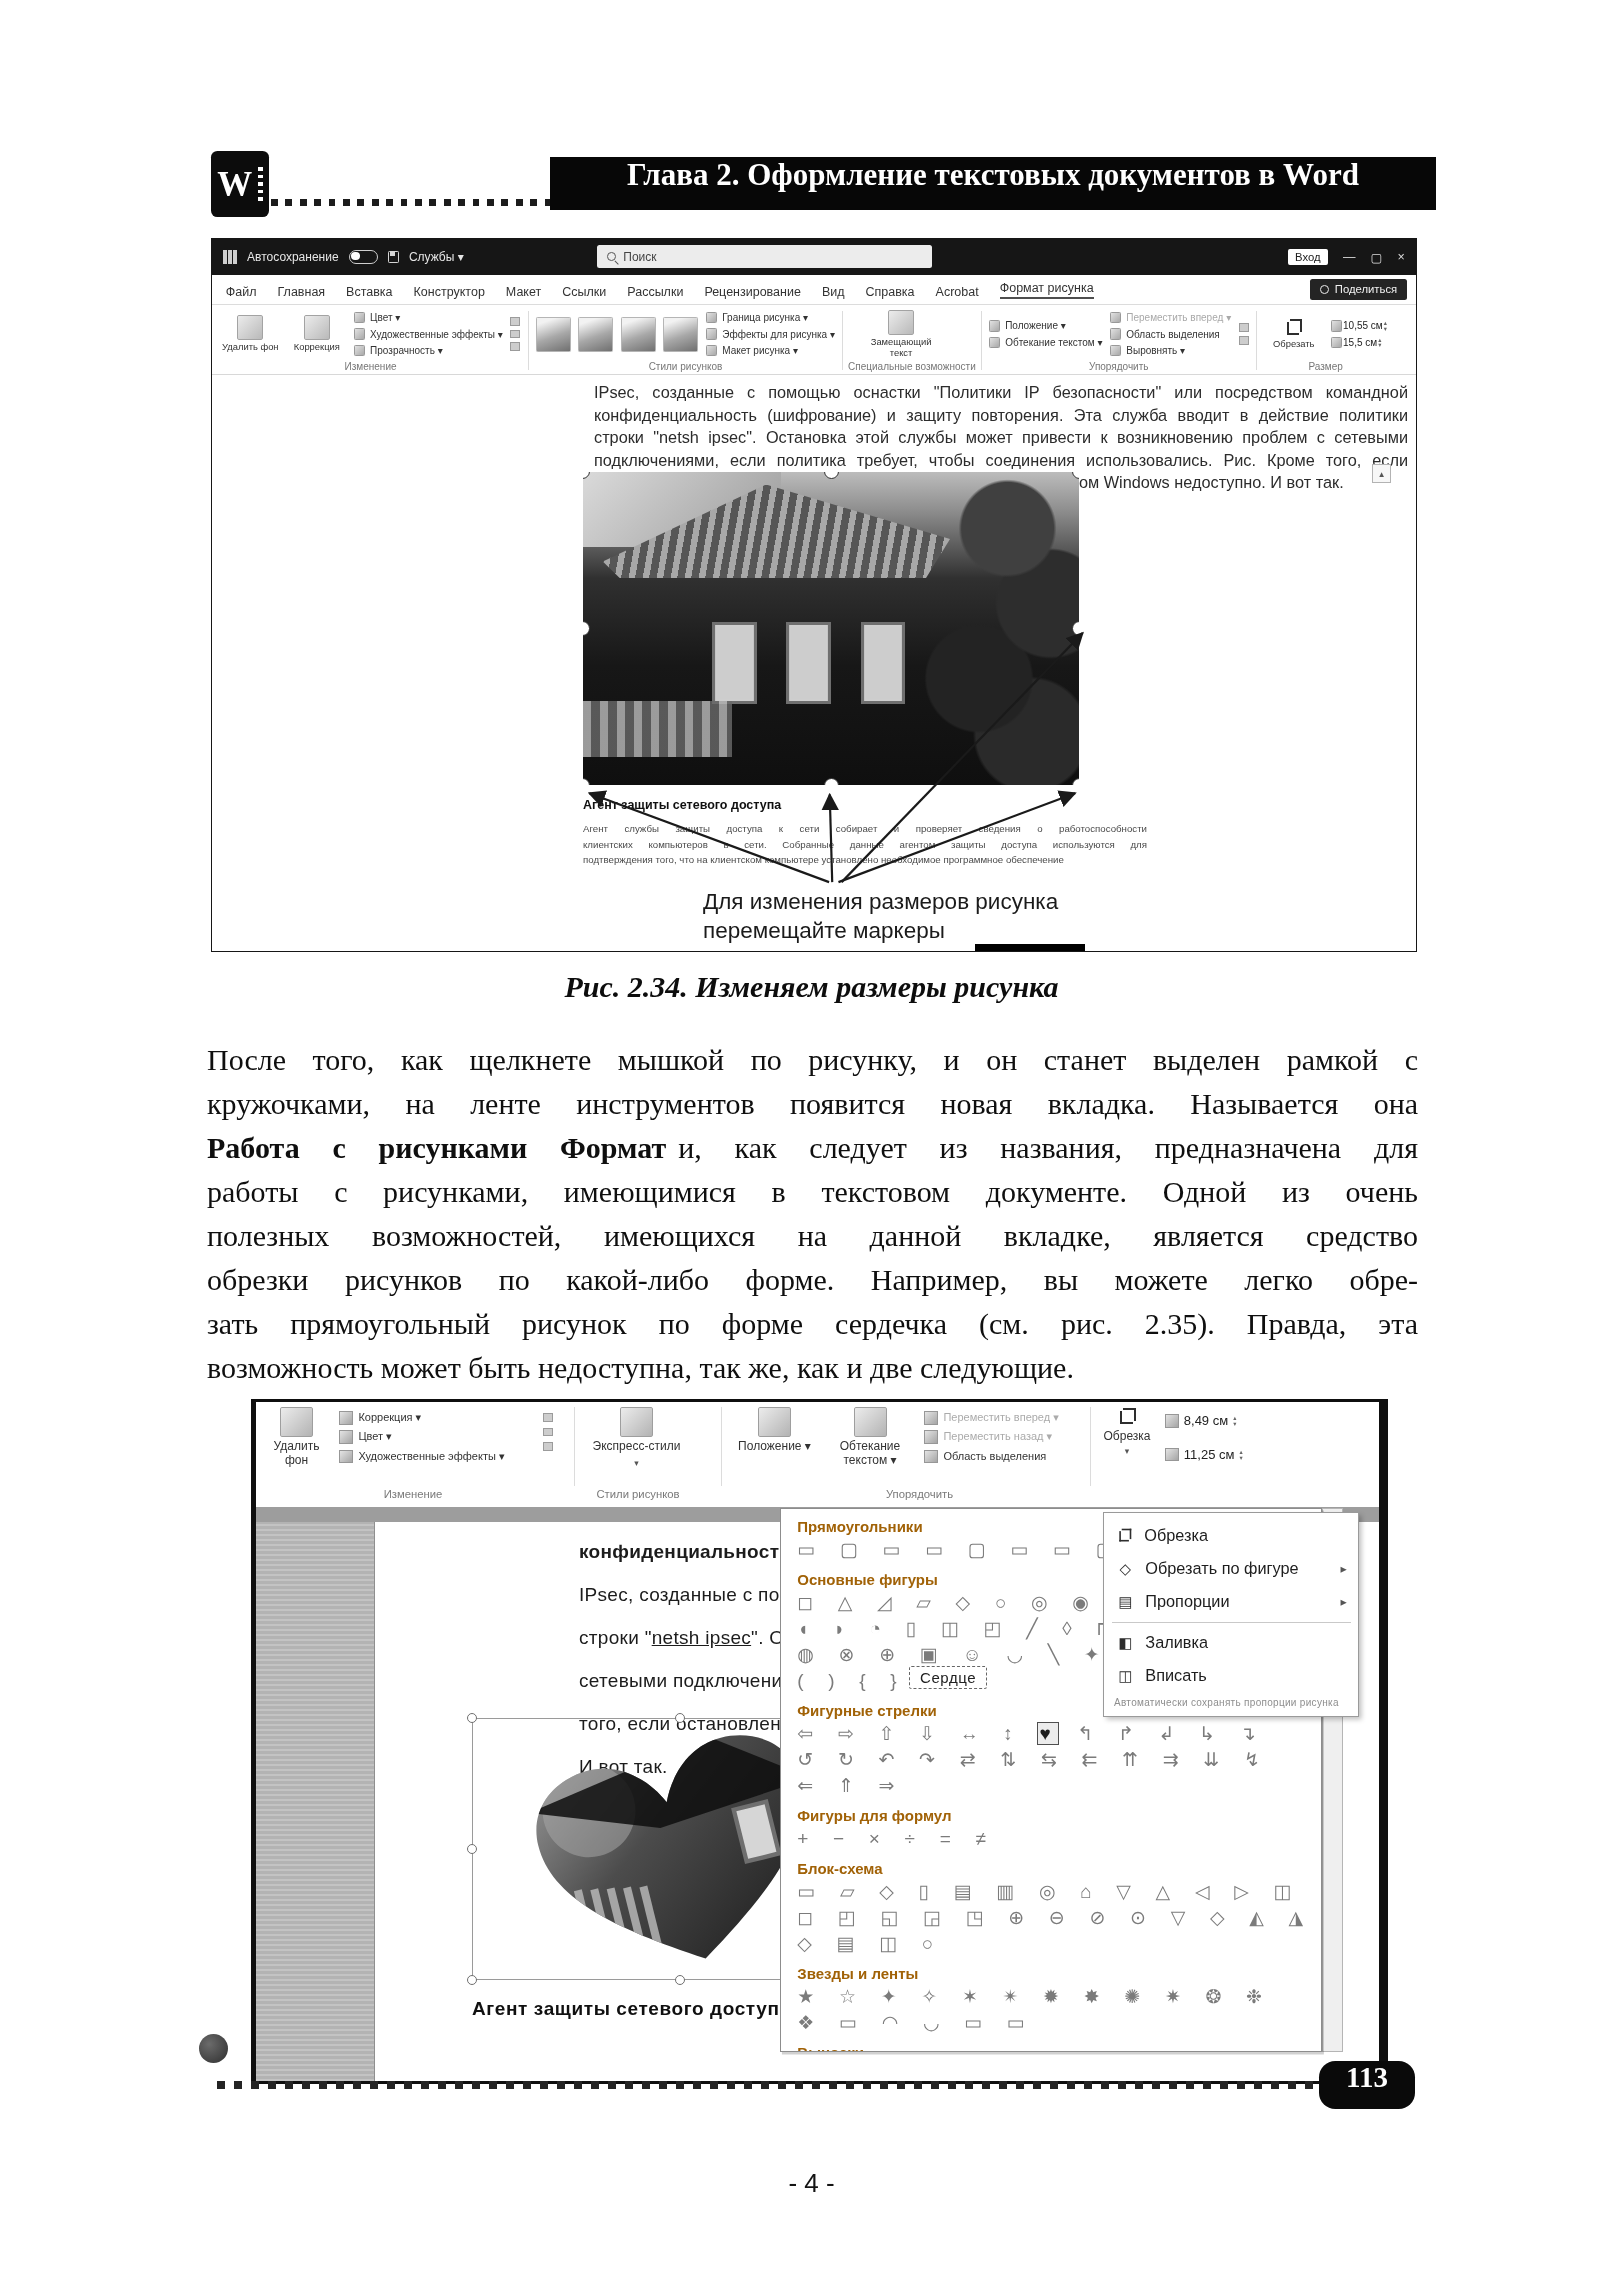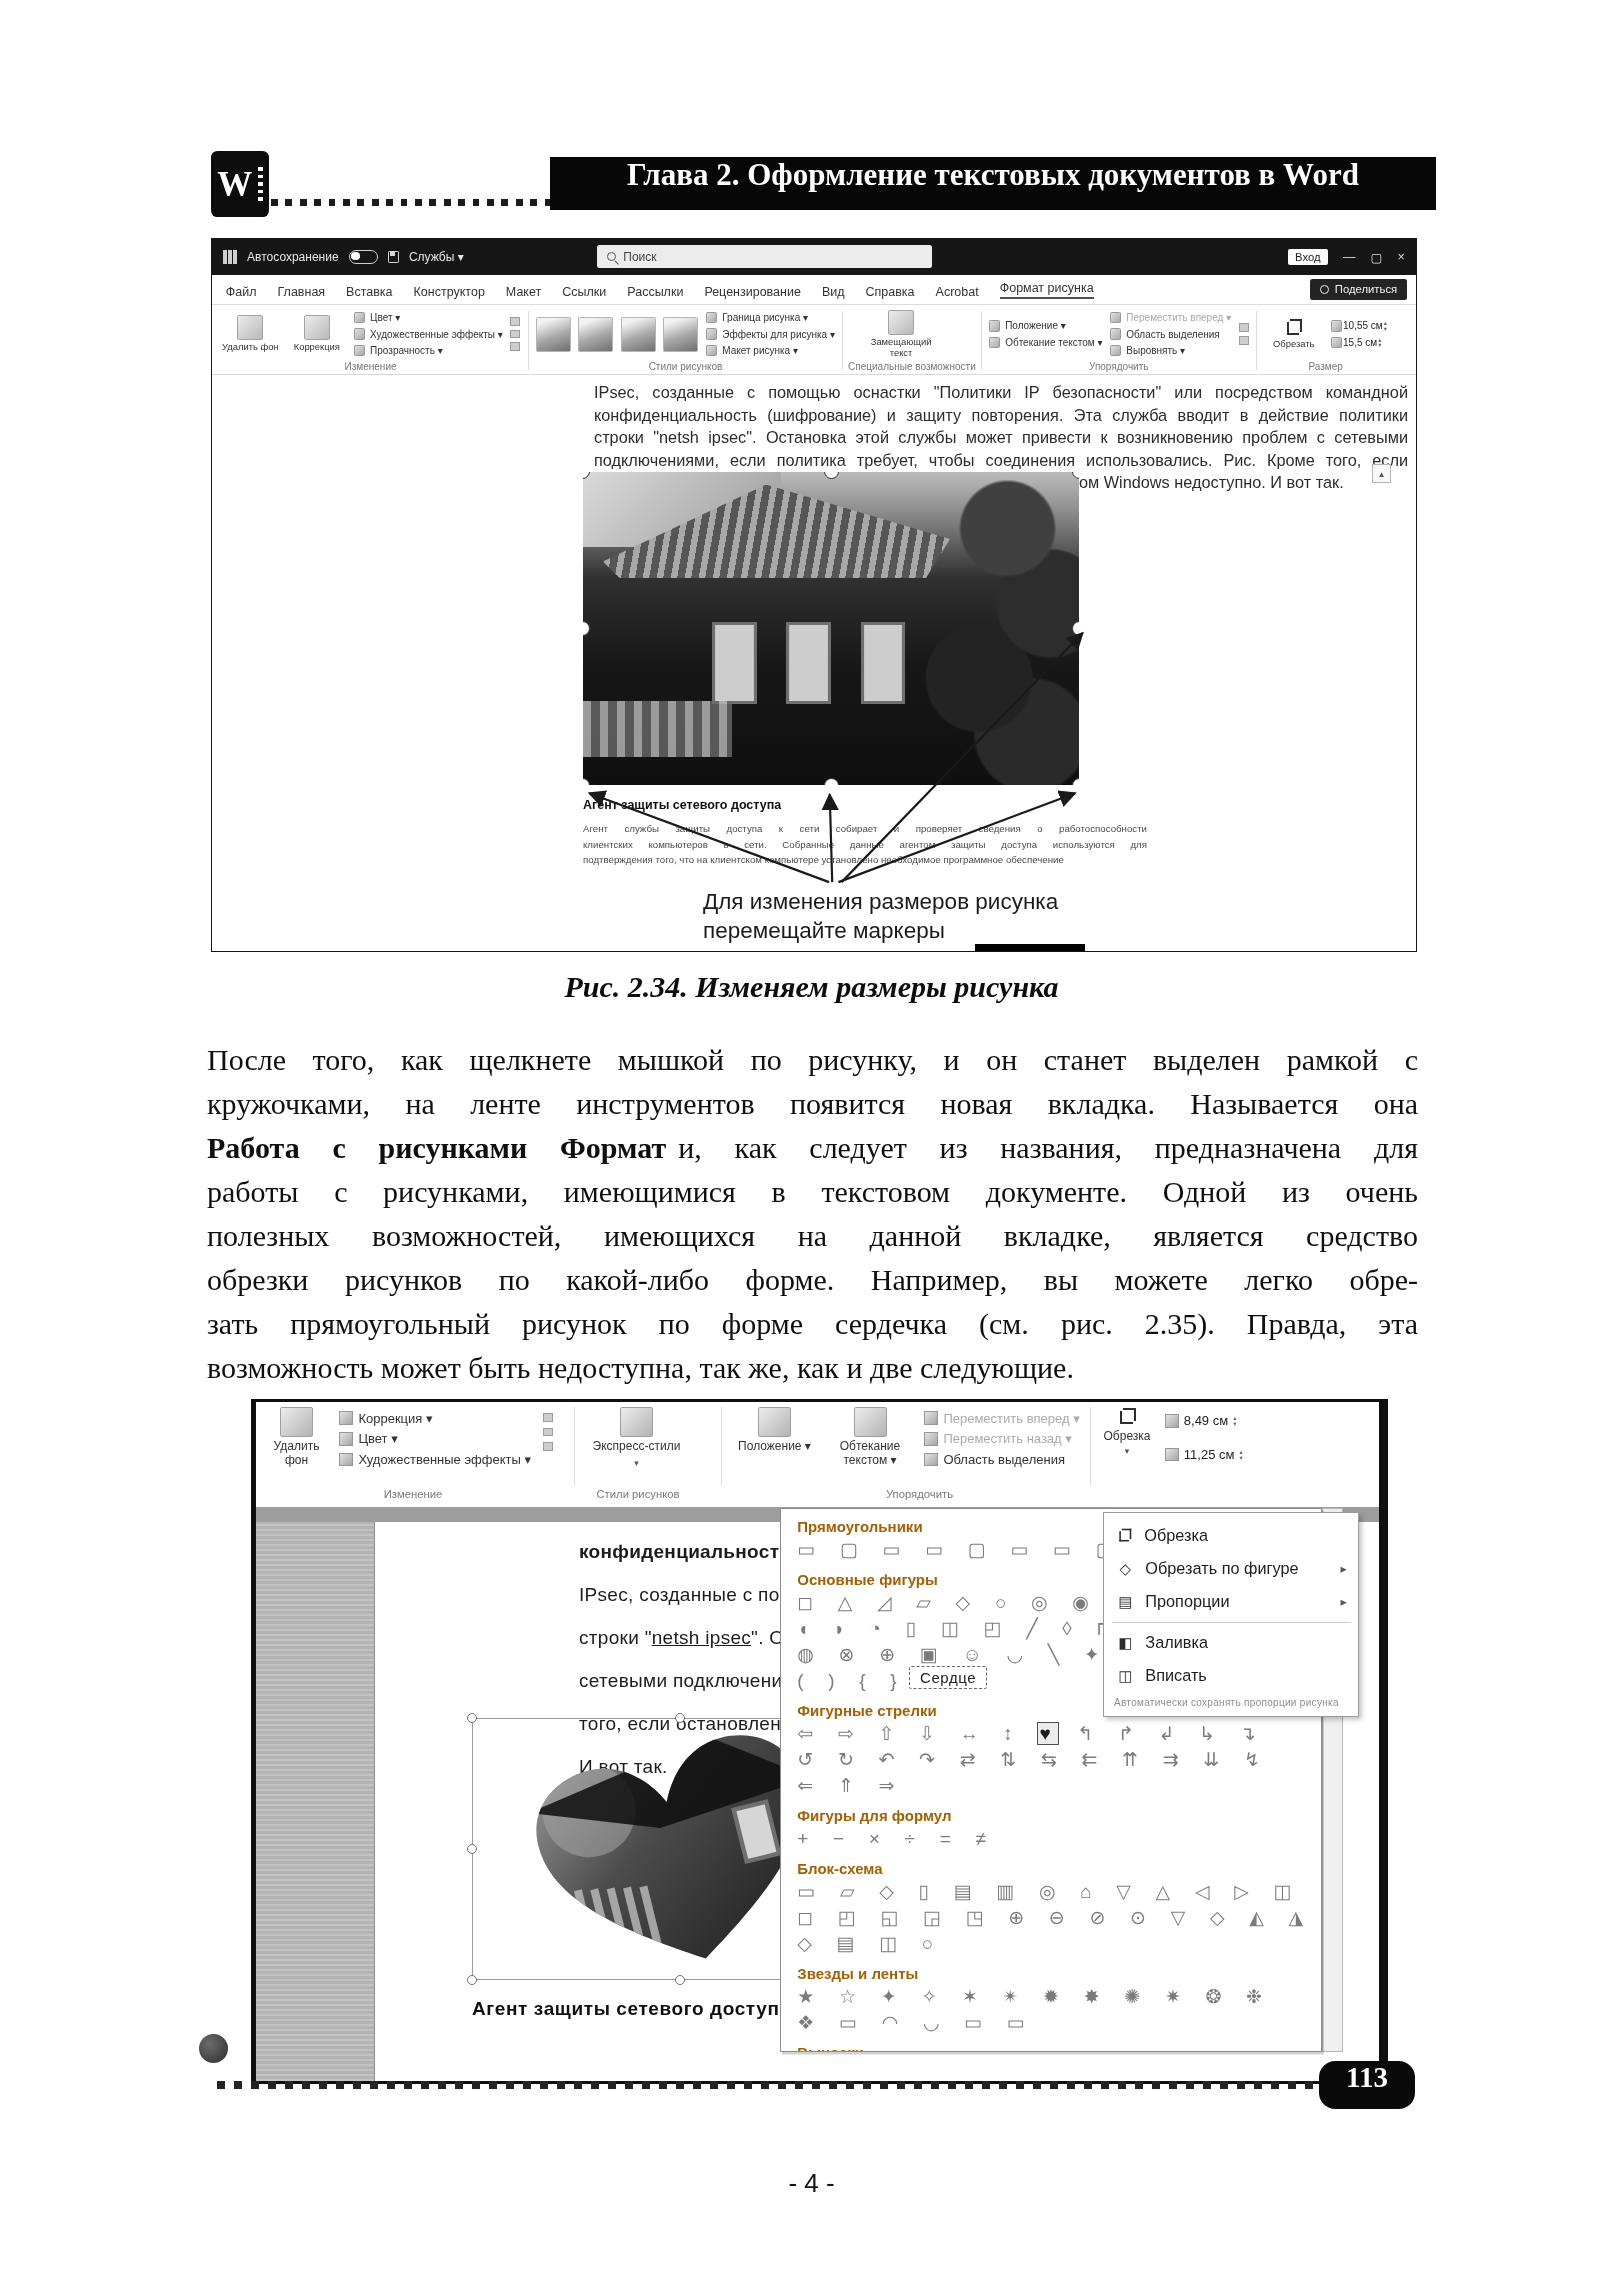--- a/index.html
+++ b/index.html
@@ -126,21 +126,21 @@
 
   
   #shot2{left:251px;top:1399px;width:1137px;height:685px;background:#fff;
     border:3.8px solid #0f0f0f;border-left-width:5.6px;border-right-width:9.4px}
   #s2-ribbon{position:absolute;left:0;top:0;right:0;height:105px;background:#fff}
   .bigbtn2{position:absolute;display:flex;flex-direction:column;align-items:center;gap:3.1px;
     text-align:center;font-size:12px;color:#333;line-height:13.8px}
   .i52{width:33px;height:30px;background:linear-gradient(135deg,#ececec,#b3b3b3);
     border:0.6px solid #9e9e9e;border-radius:1.9px}
   .rstack2{position:absolute;display:flex;flex-direction:column;gap:5.6px}
-  .rowbtn2{display:flex;align-items:center;gap:5.6px;font-size:13px;color:#333;white-space:nowrap}
+  .rowbtn2{display:flex;align-items:flex-start;gap:5.6px;font-size:11px;color:#333;white-space:nowrap}
   .rowbtn2.gray{color:#ababab}
   .i22{width:13.8px;height:13.8px;background:linear-gradient(135deg,#e4e4e4,#a5a5a5);border:0.6px solid #979797;flex:none}
   .glabel2{position:absolute;top:86px;font-size:11.3px;color:#7a7a7a;text-align:center;white-space:nowrap}
   .vsep2{position:absolute;top:5px;bottom:21px;width:0.6px;background:#dcdcdc}
   #s2-grayband{position:absolute;left:0;top:105px;right:0;height:15px;background:#9d9d9d}
   #s2-margin{position:absolute;left:0;top:120px;width:119px;bottom:0;border-right:1.9px solid #8f8f8f;
     background:repeating-linear-gradient(0deg,#c3c3c3 0 2.5px,#b3b3b3 2.5px 5px)}
   #s2-text{position:absolute;left:323px;top:128px;width:468px}
   .dline2{font-size:19px;line-height:43px;color:#1c1c1c;letter-spacing:0.3px;white-space:nowrap;overflow:hidden}
   .dline2.b{font-weight:bold}

